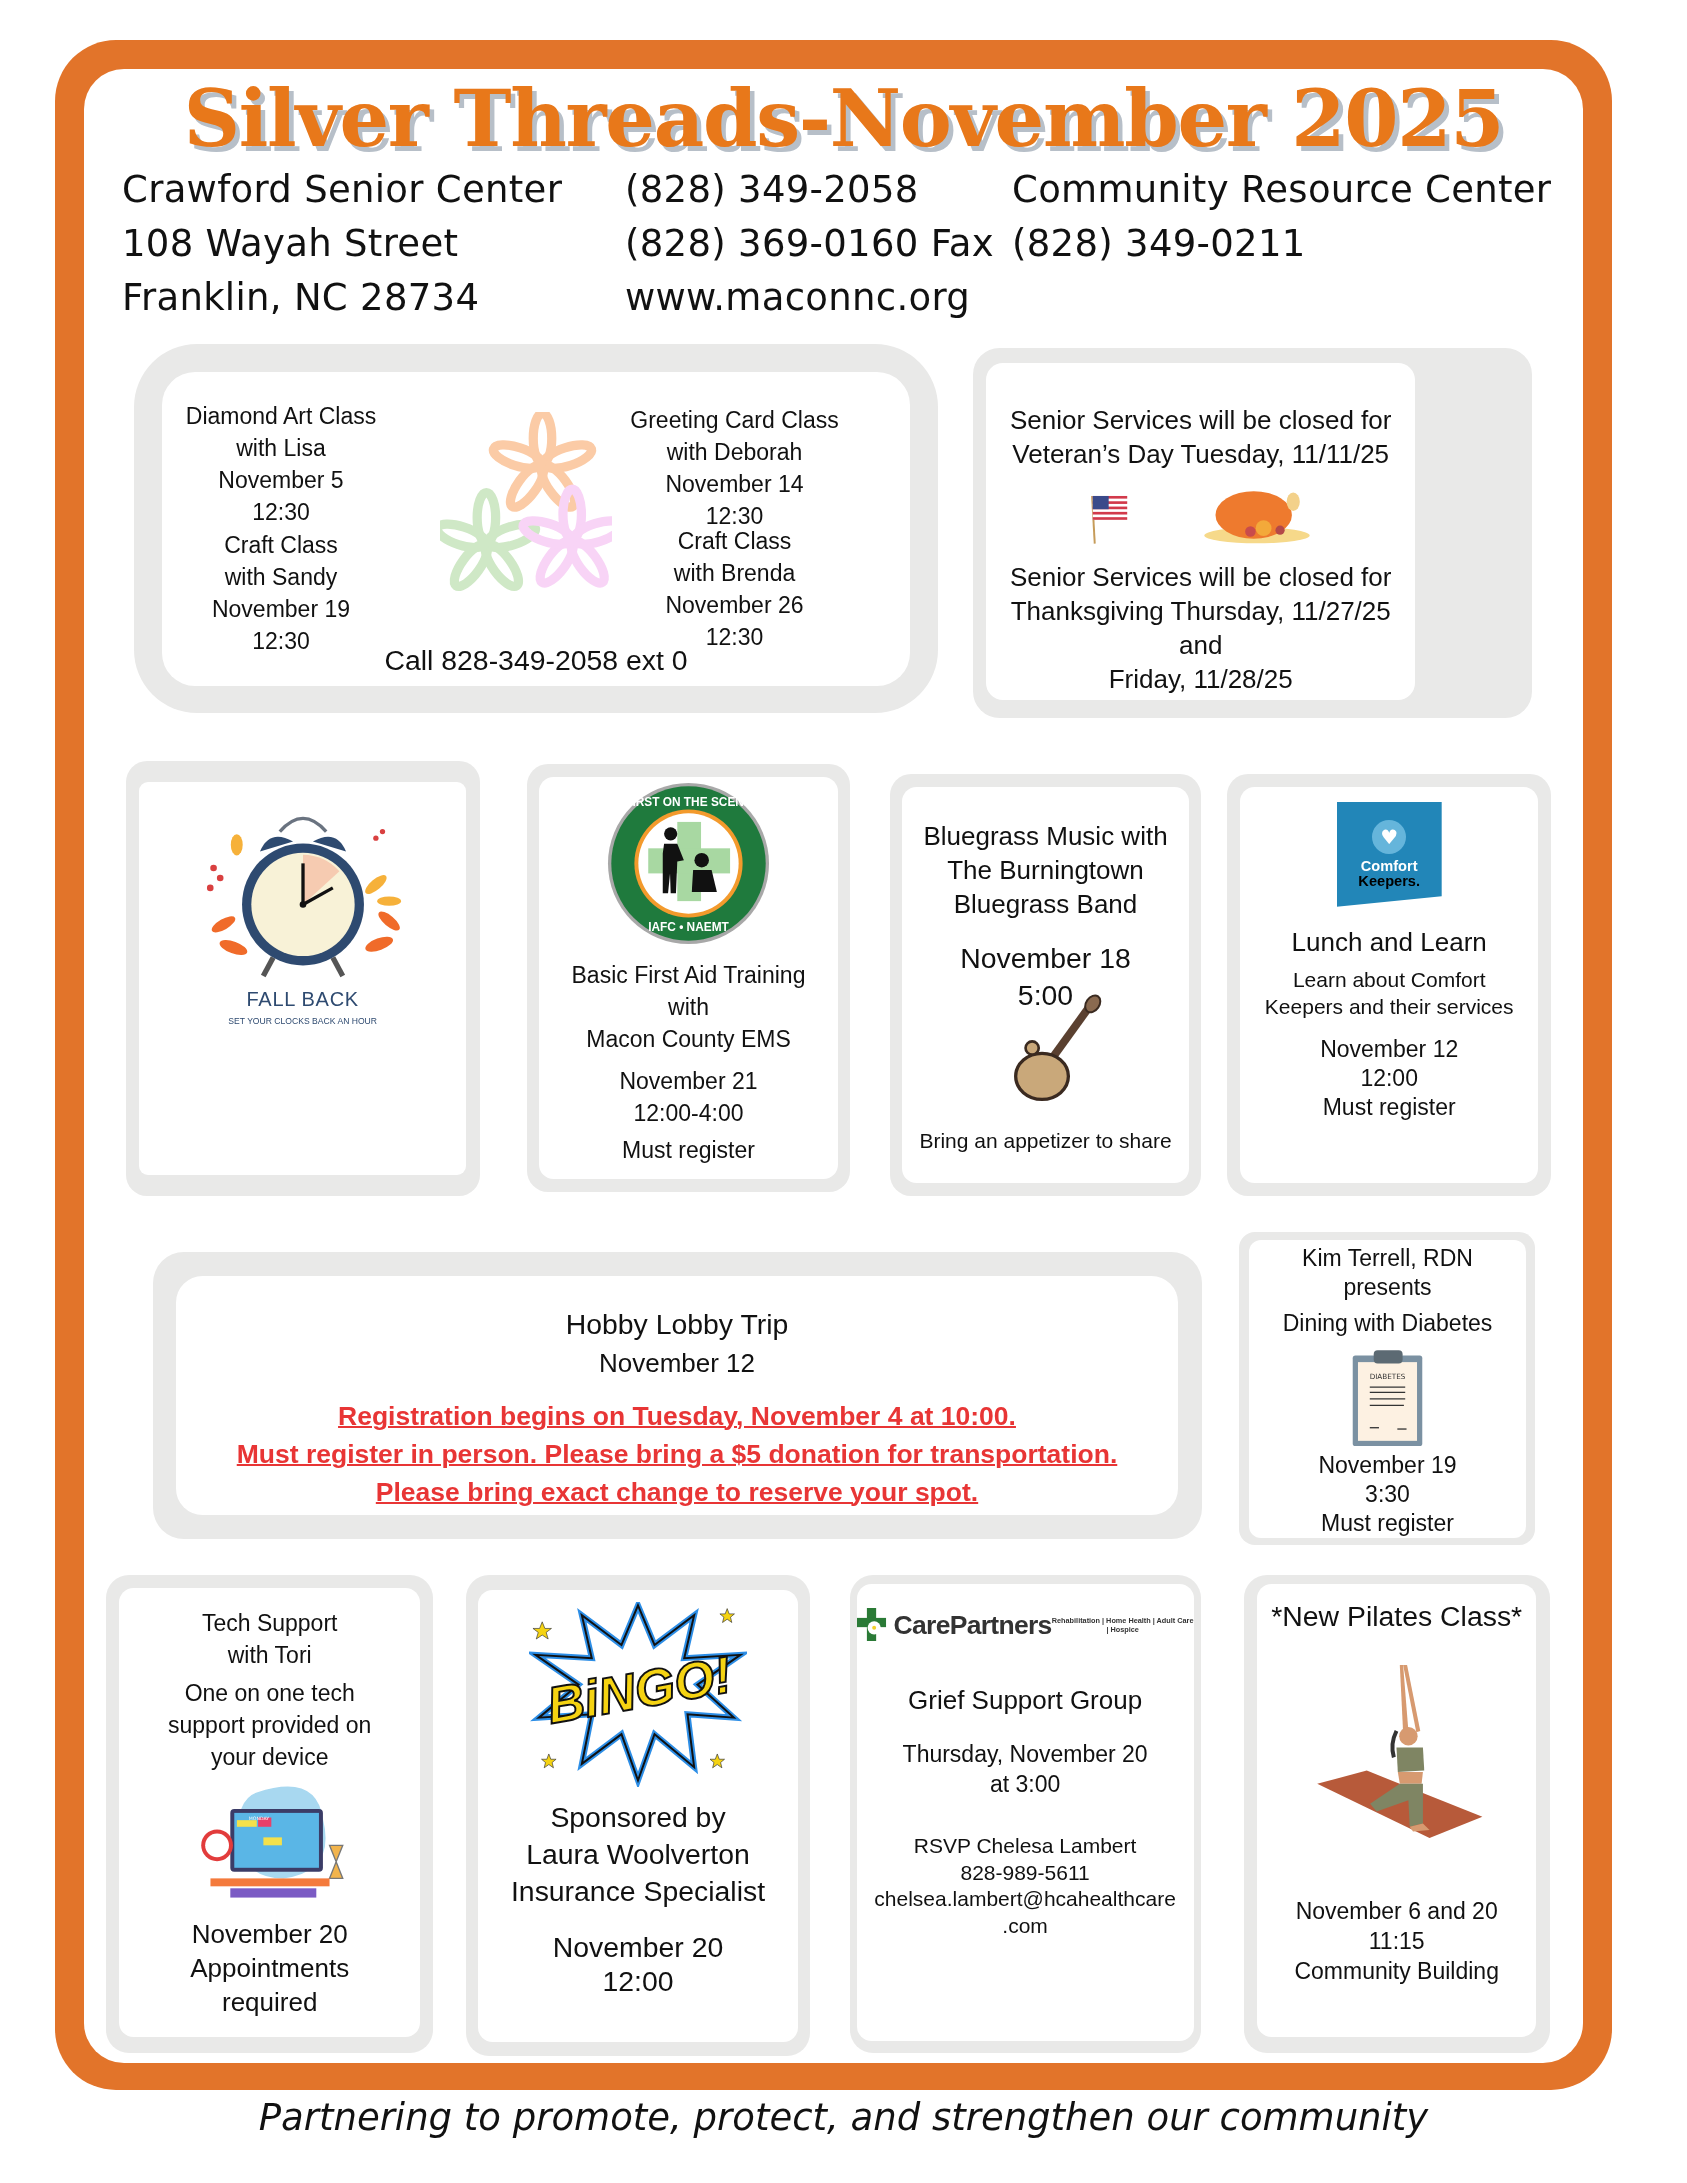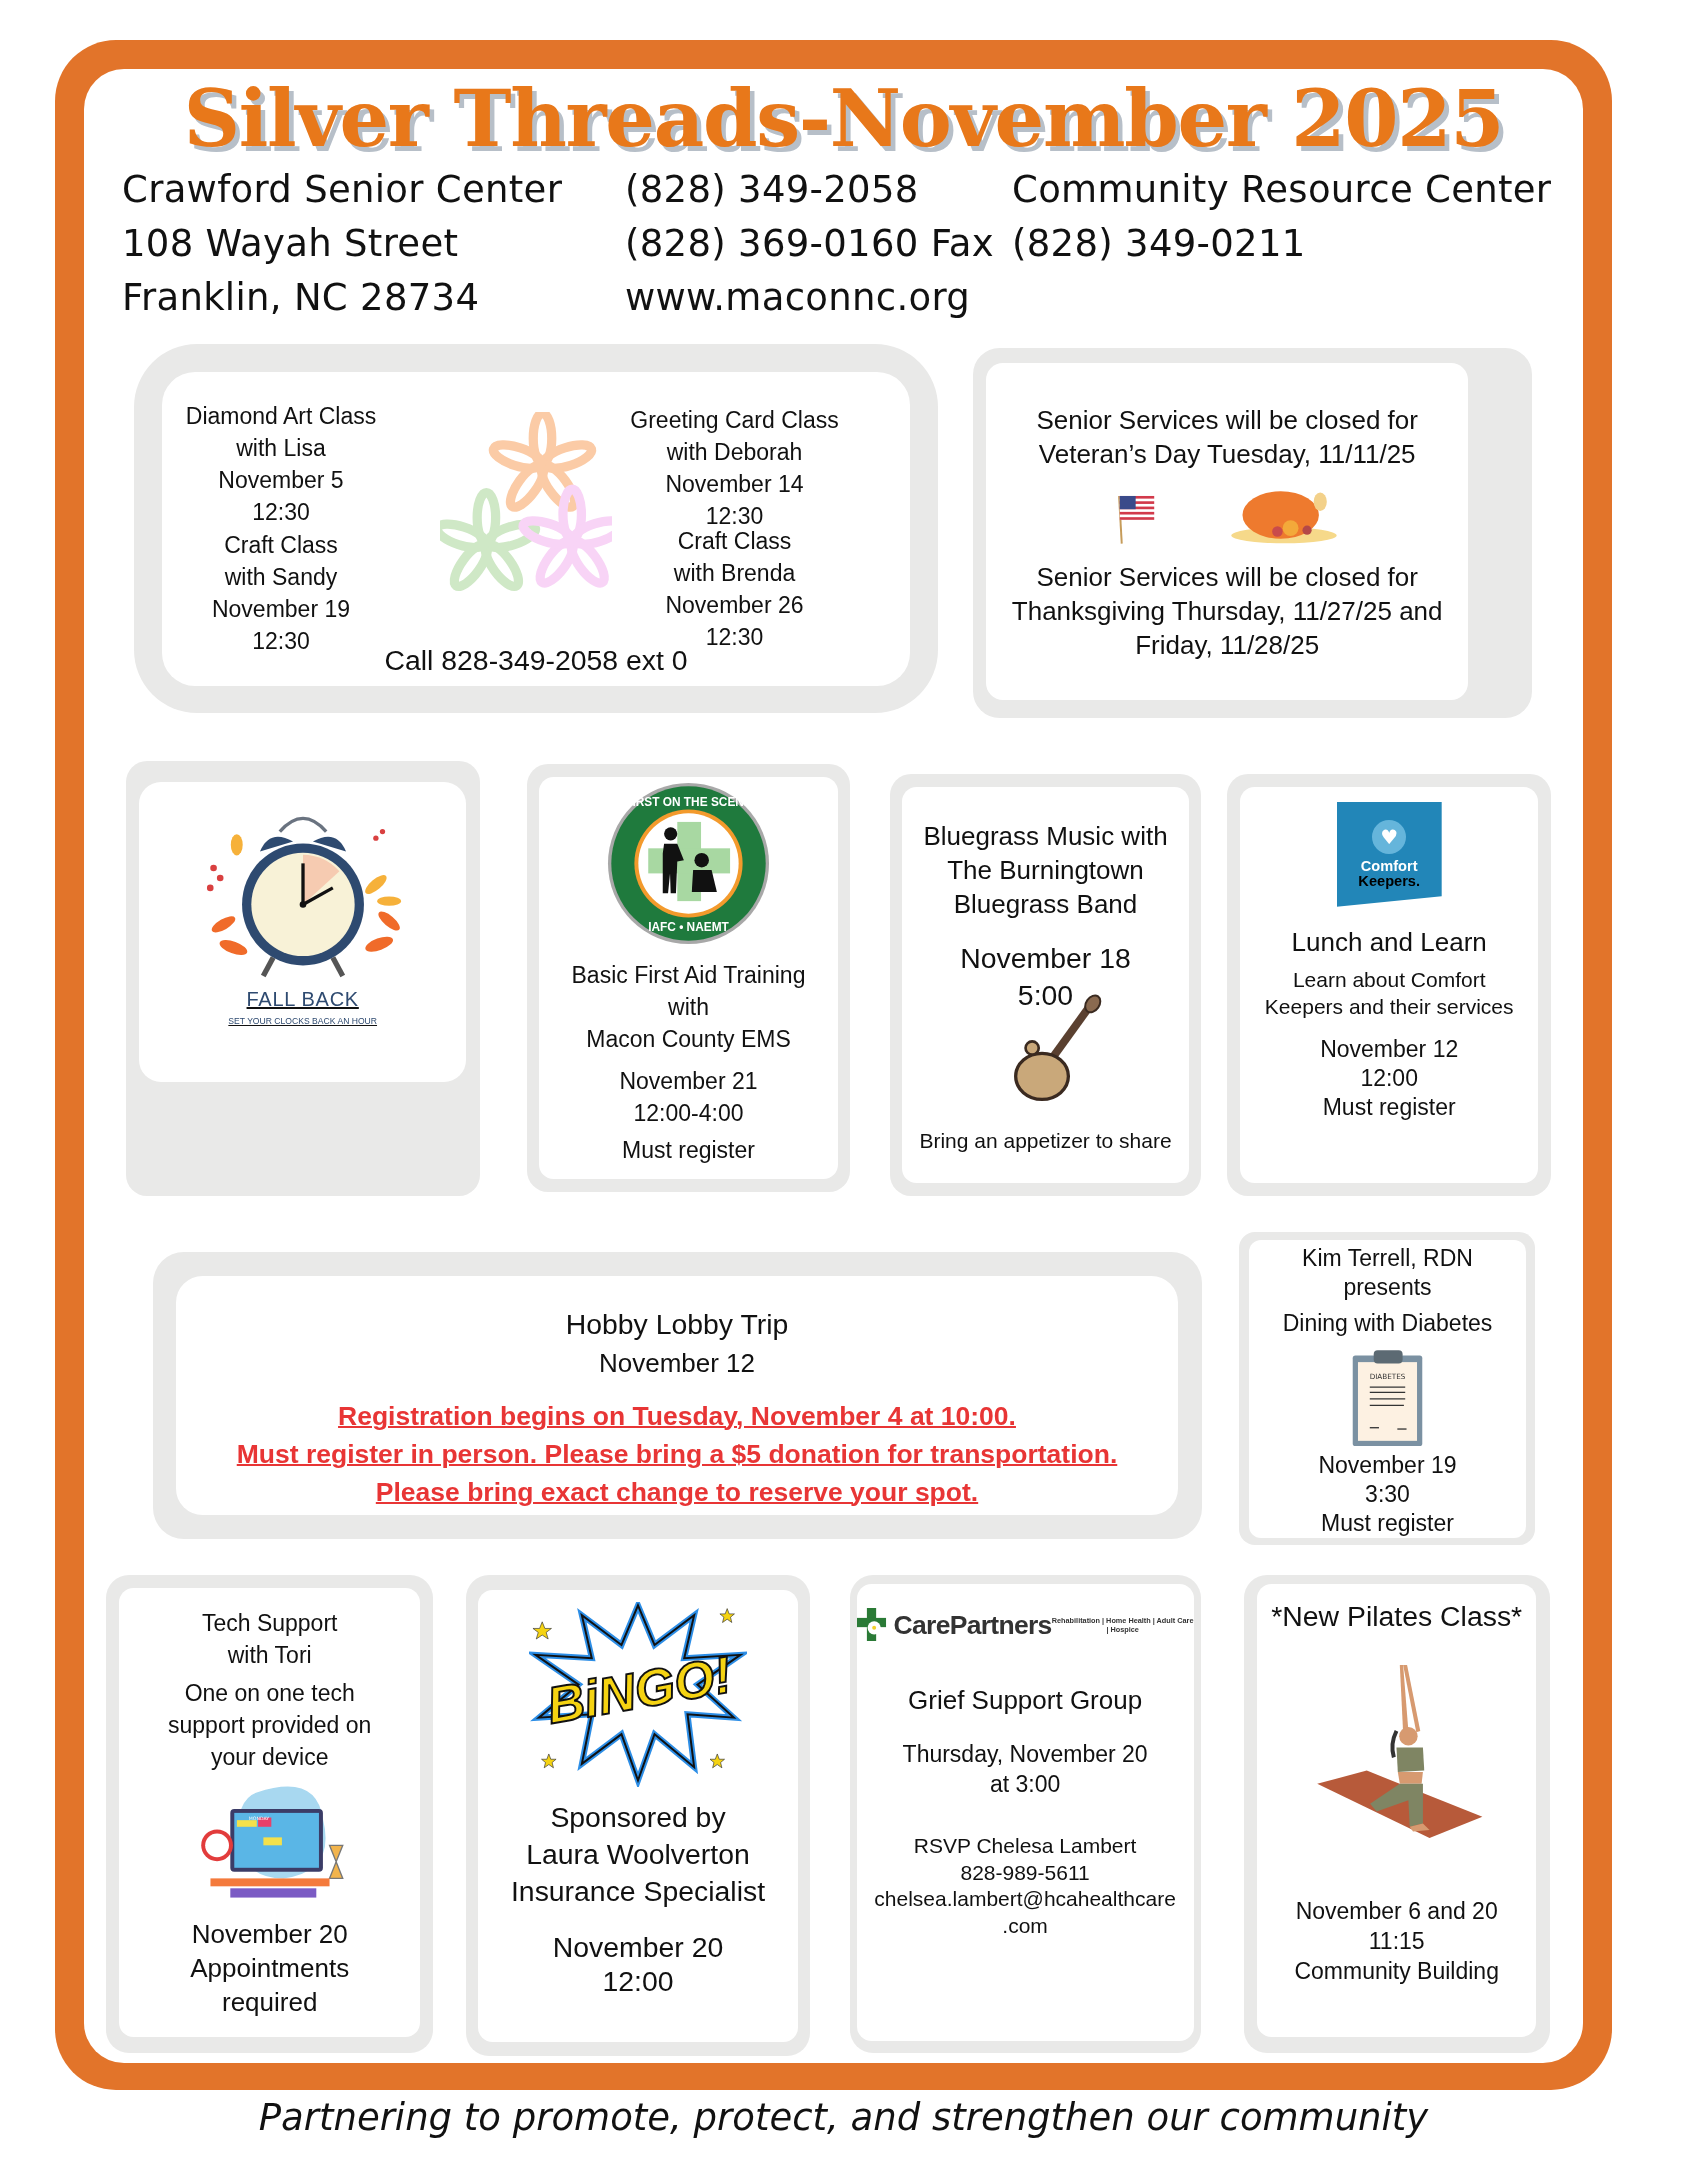--- a/index.html
+++ b/index.html
@@ -110,21 +110,21 @@
             <ellipse cx="0" cy="-40" rx="14" ry="38" transform="rotate(216)"></ellipse>
           <ellipse cx="0" cy="-40" rx="14" ry="38" transform="rotate(288)"></ellipse>
         </g>
       </g>
     </svg>
     <div class="abs txt t42" style="left:0; top:270px; width:748px; text-align:center;">Call 828-349-2058 ext 0</div>
   </div>
 </div>
 
 <div class="card" style="left:973px; top:348px; width:559px; height:370px; border-radius:26.5px;">
-  <div class="card-inner" style="left:13.2px; top:14.6px; width:482px; height:337px; border-radius:17px; padding-top:40px;">
+  <div class="card-inner" style="left:13.2px; top:14.6px; width:429px; height:337px; border-radius:17px; padding-top:40px;">
     <div class="txt t38">
       <div>Senior Services will be closed for</div>
       <div>Veteran’s Day Tuesday, 11/11/25</div>
     </div>
     <div style="display:flex; gap:73px; align-items:flex-end; margin:14.6px 0 14.6px 0; height:60px;">
       <svg width="40" height="53" viewBox="0 0 60 80">
         <line x1="6" y1="6" x2="10" y2="78" stroke="#c69c5a" stroke-width="3"></line>
         <rect x="7" y="6" width="52" height="36" fill="#fff"></rect>
         <g fill="#d23a4b">
             <rect x="7" y="6" width="52" height="4"></rect>
@@ -146,21 +146,21 @@
     </div>
     <div class="txt t38">
       <div>Senior Services will be closed for</div>
       <div>Thanksgiving Thursday, 11/27/25 and</div>
       <div>Friday, 11/28/25</div>
     </div>
   </div>
 </div>
 
 <div class="card" style="left:126px; top:761px; width:354px; height:435px; border-radius:21px;">
-  <div class="card-inner" style="left:13.2px; top:21px; width:327px; height:300px; border-radius:22px;text-decoration:underline;">
+  <div class="card-inner" style="left:13.2px; top:21px; width:327px; height:393px; border-radius:9px;">
     <svg width="212" height="179" viewBox="0 0 320 270" style="margin-top:23px;">
       <g fill="#f06b2a">
           <ellipse cx="40" cy="180" rx="20" ry="8" transform="rotate(-30 40 180)"></ellipse>
           <ellipse cx="55" cy="215" rx="22" ry="9" transform="rotate(20 55 215)"></ellipse>
           <ellipse cx="275" cy="210" rx="22" ry="9" transform="rotate(-20 275 210)"></ellipse>
           <ellipse cx="290" cy="175" rx="20" ry="8" transform="rotate(40 290 175)"></ellipse>
         </g>
       <g fill="#f6b13a">
           <ellipse cx="270" cy="120" rx="20" ry="8" transform="rotate(-40 270 120)"></ellipse>
           <ellipse cx="290" cy="145" rx="18" ry="7"></ellipse>

